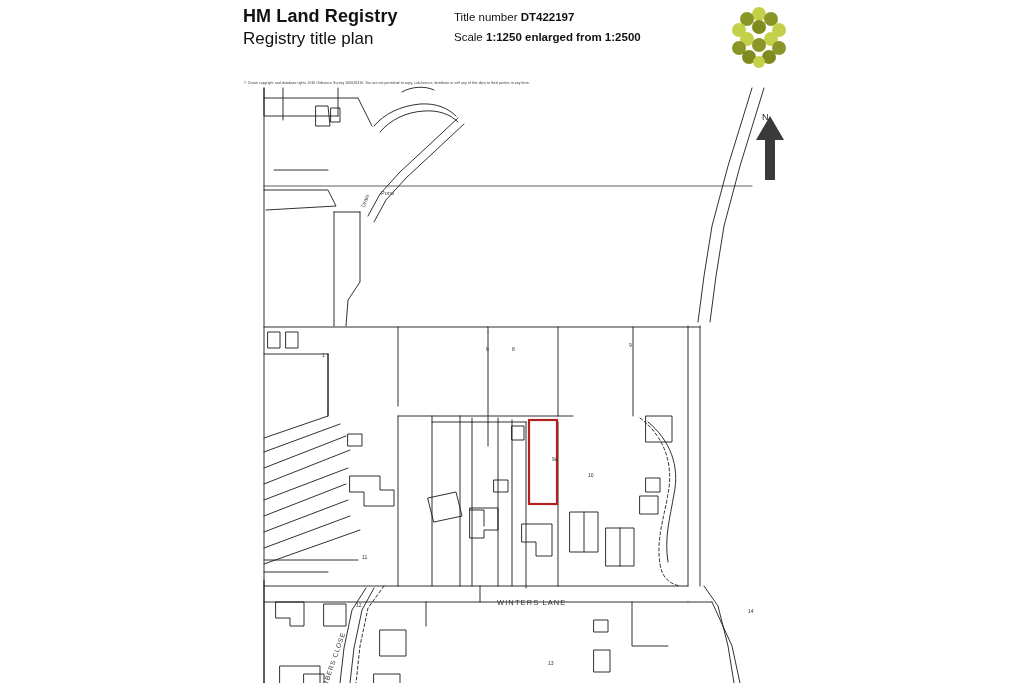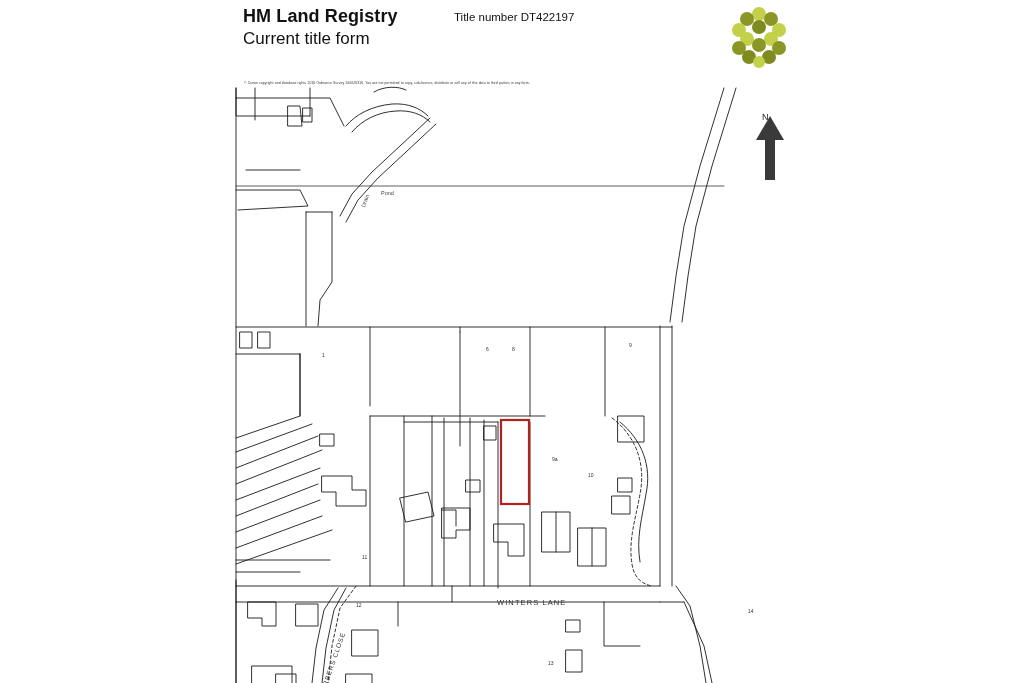--- a/index.html
+++ b/index.html
@@ -63,21 +63,21 @@
     position: absolute;
     left: 422px;
     top: 8px;
     font-size: 11.5px;
     line-height: 1.72;
     color: #111;
     white-space: nowrap;
   }
   .meta .row { display: block; }
   .meta .lbl { font-weight: 400; margin-left: 32px; }
-  .meta .val { font-weight: 400; }
+  .meta .val { font-weight: 700; }
 
   
   .logo {
     position: absolute;
     left: 728px;
     top: 6px;
     width: 62px;
     height: 62px;
   }
 
@@ -97,20 +97,21 @@
 
   
   .map-wrap {
     position: absolute;
     left: 0;
     top: 86px;
     width: 790px;
     height: 597px;
     overflow: hidden;
     background: #fff;
+    padding-left: 28px;
   }
   .map-svg { display: block; }
 
   
   .north {
     position: absolute;
     left: 748px;
     top: 112px;
     width: 44px;
     height: 72px;
@@ -173,27 +174,31 @@
 </head>
 <body>
 
 <div id="page">
   <div class="sheet"></div>
 
   <div class="header">
 
     <div class="hmlr-title">
       <div class="line1">HM Land Registry</div>
-      <div class="line2">Current title form</div>
+      <div class="line2">Registry title plan</div>
     </div>
 
     <div class="meta">
       <span class="row">
         <span class="lbl">Title number</span>
         <span class="val">DT422197</span>
+      </span>
+      <span class="row">
+        <span class="lbl">Scale</span>
+        <span class="val">1:1250 enlarged from 1:2500</span>
       </span>
     </div>
 
     <div class="logo">
       <svg viewBox="0 0 62 62" width="62" height="62" aria-hidden="true">
         <g>
           <circle cx="31" cy="8" r="7" fill="#c3d14a"></circle>
           <circle cx="19" cy="13" r="7" fill="#8a9626"></circle>
           <circle cx="43" cy="13" r="7" fill="#8a9626"></circle>
           <circle cx="11" cy="24" r="7" fill="#c3d14a"></circle>

